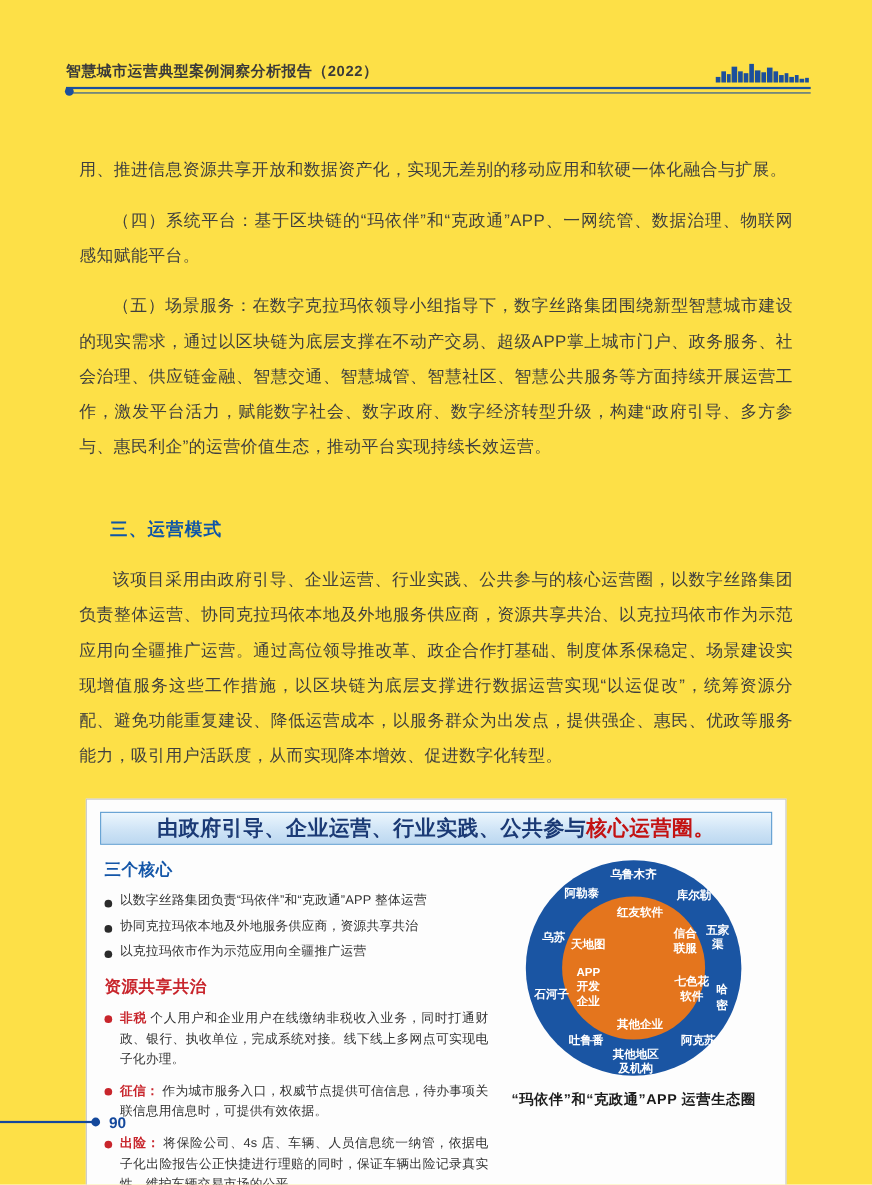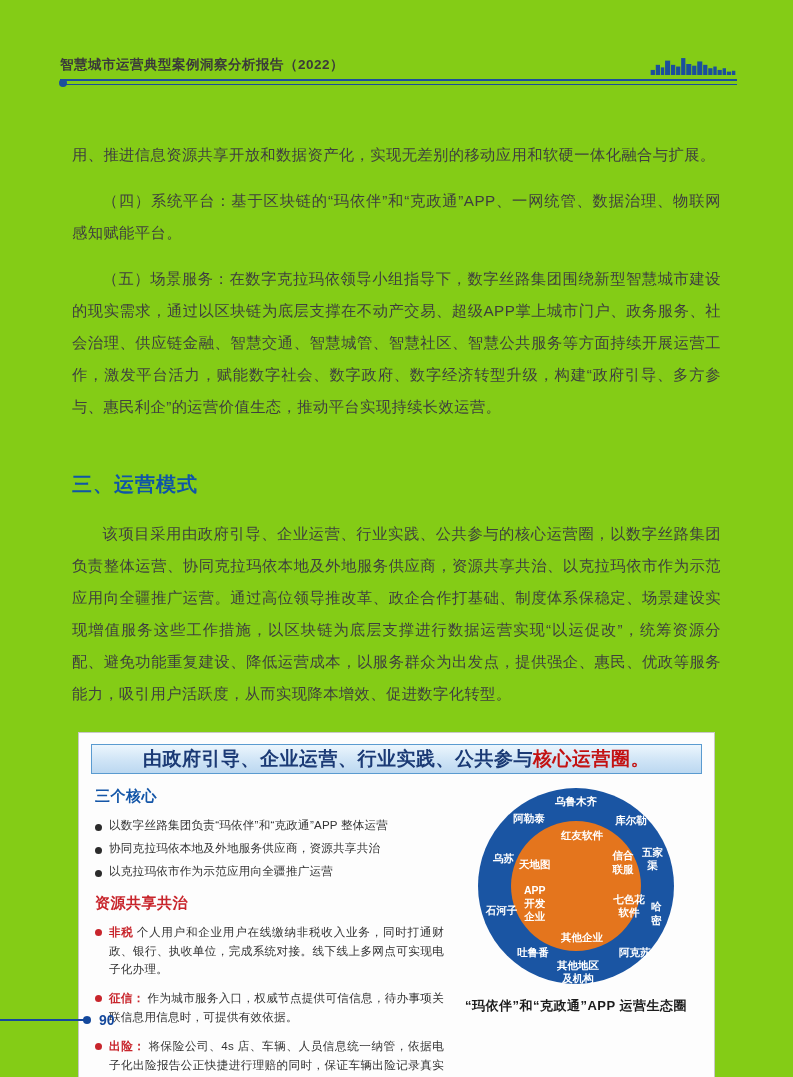--- a/index.html
+++ b/index.html
@@ -2,21 +2,21 @@
 <html><head>
 <meta charset="utf-8">
 <style>
   * { margin: 0; padding: 0; box-sizing: border-box; }
   html, body { background: #ffffff; }
   body { font-family: "Liberation Sans", "DejaVu Sans", sans-serif; }
   .page {
     position: relative;
     width: 793px; height: 1077px;
     margin: 0 auto;
-    background: #84cc16;
+    background: #fde047;
     overflow: hidden;
   }
 
   
   .header { padding: 52px 56px 0 60px; }
   .header-row { display: flex; justify-content: space-between; align-items: flex-end; }
   .header-title { font-size: 13.5px; font-weight: 600; color: #3a3a3a; letter-spacing: 0.5px; }
   .skyline { display: block; margin-bottom: -2px; }
   .header-rule {
     position: relative; margin-top: 5px; height: 6px;
@@ -30,21 +30,21 @@
   
   .main { padding: 0 72px; }
   .par {
     font-size: 15.3px; line-height: 32px; letter-spacing: 0.4px;
     color: #3f3f3f; text-align: justify;
   }
   .par.first { margin-top: 54px; }
   .par.indent { text-indent: 2em; margin-top: 14px; }
   .section-heading {
     margin-top: 48px;
-    font-size: 20px; font-weight: bold; color: #0f55a8; letter-spacing: 1px;
+    font-size: 16px; font-weight: bold; color: #0f55a8; letter-spacing: 1px; margin-left: 28px;
   }
   .par.after-heading { margin-top: 20px; }
 
   
   .figure-box {
     margin: 22px 6px 0;
     border: 1px solid #c8c8c8;
     background: #fdfdfd;
     padding: 11px 12px 13px;
   }

